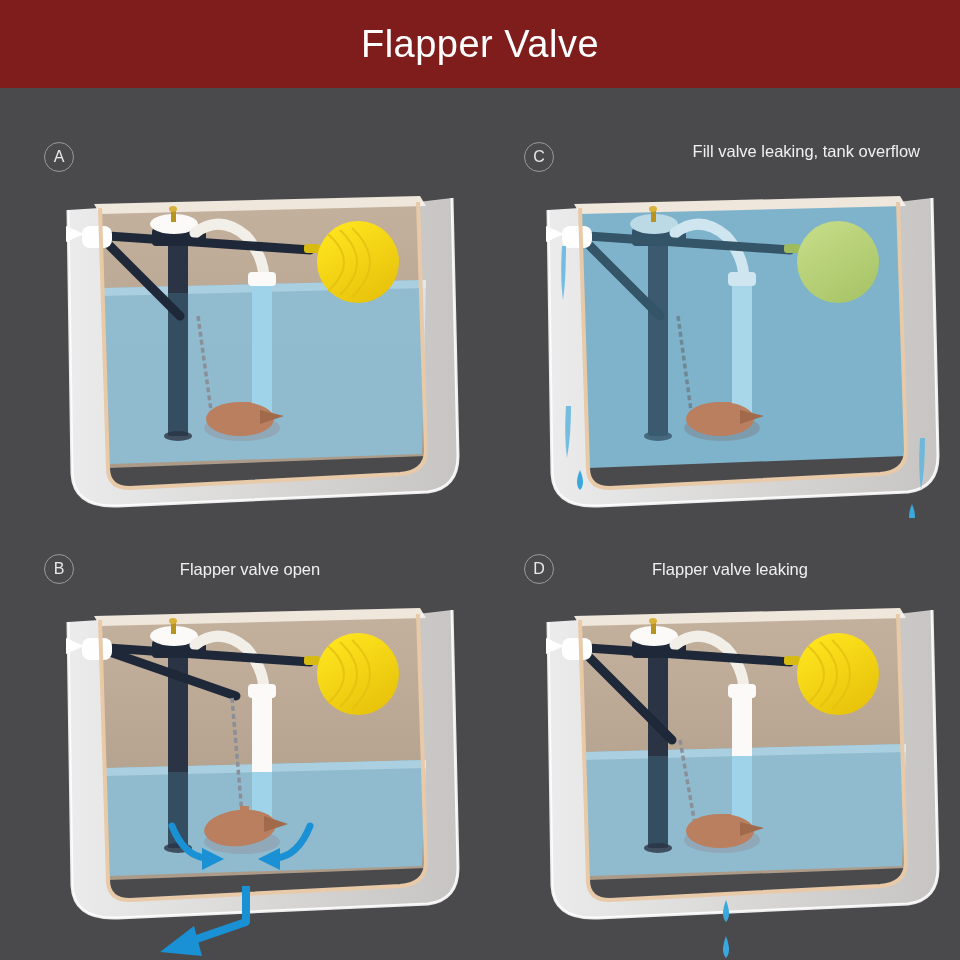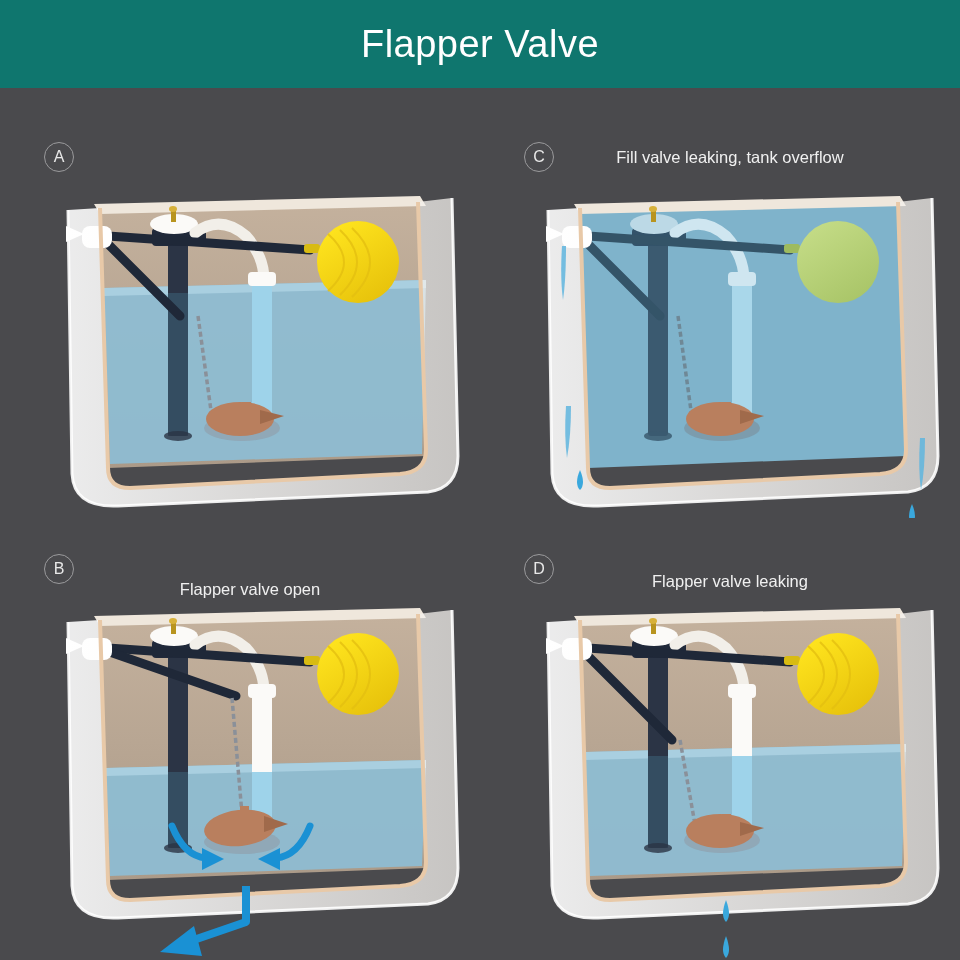--- a/index.html
+++ b/index.html
@@ -8,21 +8,21 @@
     background:#4a4a4d;
     font-family:"Liberation Sans", sans-serif;
     overflow:hidden;
     position:relative;
   }
   #stage{position:relative;width:960px;height:960px;}
 
   
   .banner{
     position:absolute;left:0;top:0;width:960px;height:88px;
-    background:#0f766e;
+    background:#7f1d1d;
     display:flex;align-items:center;justify-content:center;
   }
   .banner-title{
     color:#ffffff;font-size:38px;font-weight:400;letter-spacing:.5px;
     line-height:1;
   }
 
   
   .panel{position:absolute;}
   .badge{
@@ -108,21 +108,21 @@
       </g>
 
       <path d="M8 22 L40 20 L48 280 Q48 300 70 300 L340 286 Q366 284 366 262 L358 14 L392 10 L398 268 Q398 300 368 304 L58 318 Q14 320 12 286 Z" fill="url(#glassA)" opacity=".93"></path>
       <path d="M40 20 L48 280 Q48 300 70 300 L340 286 Q366 284 366 262 L358 14" stroke="#e8c9a8" stroke-width="4" fill="none"></path>
       <path d="M8 22 L12 286 Q14 320 58 318 L368 304 Q398 300 398 268 L392 10" stroke="#ffffff" stroke-width="3" fill="none" opacity=".9"></path>
     </svg>
   </div>
 
   <div class="panel" style="left:480px;top:88px;width:480px;height:436px;">
     <div class="badge" style="left:44px;top:54px;">C</div>
-    <div class="caption" style="left:60px;top:58px;width:380px;">Fill valve leaking, tank overflow</div>
+    <div class="caption" style="left:60px;top:52px;width:380px;text-align:right;">Fill valve leaking, tank overflow</div>
 
     <svg class="fig" style="left:60px;top:100px;" width="400" height="330" viewBox="0 0 400 330">
       <defs>
         <linearGradient id="glassC" x1="0" y1="0" x2="1" y2="0">
           <stop offset="0" stop-color="#ffffff" stop-opacity=".96"></stop>
           <stop offset="1" stop-color="#f2efeb" stop-opacity=".80"></stop>
         </linearGradient>
         <linearGradient id="ballC" x1="0.25" y1="0.1" x2="0.8" y2="0.95">
           <stop offset="0" stop-color="#c2da84"></stop>
             <stop offset="1" stop-color="#a9c568"></stop>
@@ -173,21 +173,21 @@
       </g>
       <g>
         <path d="M40 282 Q34 296 40 302 Q46 296 40 282 Z" fill="#3aa8dd"></path>
         <path d="M372 316 Q366 330 372 336 Q378 330 372 316 Z" fill="#3aa8dd"></path>
       </g>
     </svg>
   </div>
 
   <div class="panel" style="left:0;top:524px;width:480px;height:436px;">
     <div class="badge" style="left:44px;top:30px;">B</div>
-    <div class="caption" style="left:60px;top:34px;width:380px;margin-top:20px;">Flapper valve open</div>
+    <div class="caption" style="left:60px;top:34px;width:380px;">Flapper valve open</div>
 
     <svg class="fig" style="left:60px;top:76px;" width="400" height="360" viewBox="0 0 400 360">
       <defs>
         <linearGradient id="backB" x1="0" y1="0" x2="0" y2="1">
           <stop offset="0" stop-color="#c4b19d"></stop>
             <stop offset="1" stop-color="#ab9a88"></stop>
         </linearGradient>
         <linearGradient id="glassB" x1="0" y1="0" x2="1" y2="0">
           <stop offset="0" stop-color="#ffffff" stop-opacity=".96"></stop>
           <stop offset="1" stop-color="#f2efeb" stop-opacity=".80"></stop>
@@ -252,21 +252,21 @@
 
       <g>
         <path d="M186 286 L186 322 L122 344" stroke="#1a91d4" stroke-width="8" fill="none" stroke-linejoin="round"></path>
         <path d="M134 326 L100 352 L142 356 Z" fill="#1a91d4"></path>
       </g>
     </svg>
   </div>
 
   <div class="panel" style="left:480px;top:524px;width:480px;height:436px;">
     <div class="badge" style="left:44px;top:30px;">D</div>
-    <div class="caption" style="left:60px;top:34px;width:380px;margin-top:12px;">Flapper valve leaking</div>
+    <div class="caption" style="left:60px;top:34px;width:380px;">Flapper valve leaking</div>
 
     <svg class="fig" style="left:60px;top:76px;" width="400" height="360" viewBox="0 0 400 360">
       <defs>
         <linearGradient id="backD" x1="0" y1="0" x2="0" y2="1">
           <stop offset="0" stop-color="#c4b19d"></stop>
             <stop offset="1" stop-color="#ab9a88"></stop>
         </linearGradient>
         <linearGradient id="glassD" x1="0" y1="0" x2="1" y2="0">
           <stop offset="0" stop-color="#ffffff" stop-opacity=".96"></stop>
           <stop offset="1" stop-color="#f2efeb" stop-opacity=".80"></stop>

